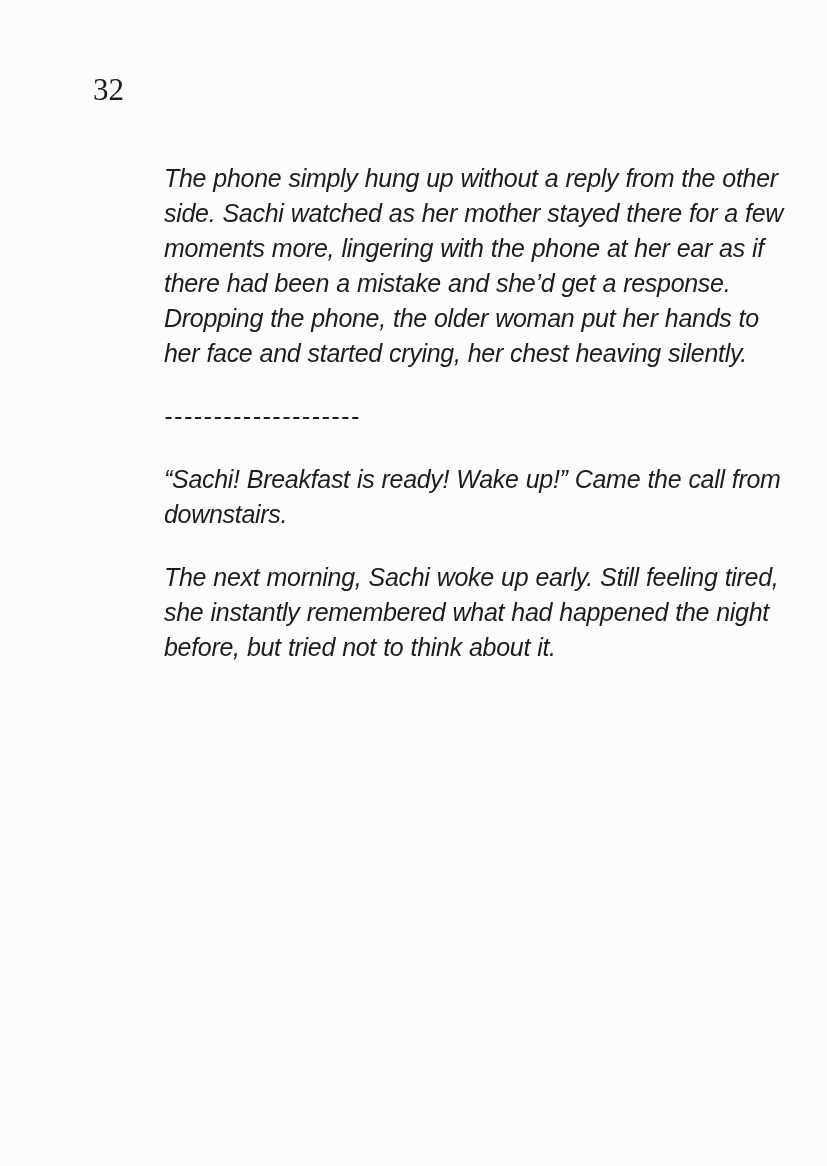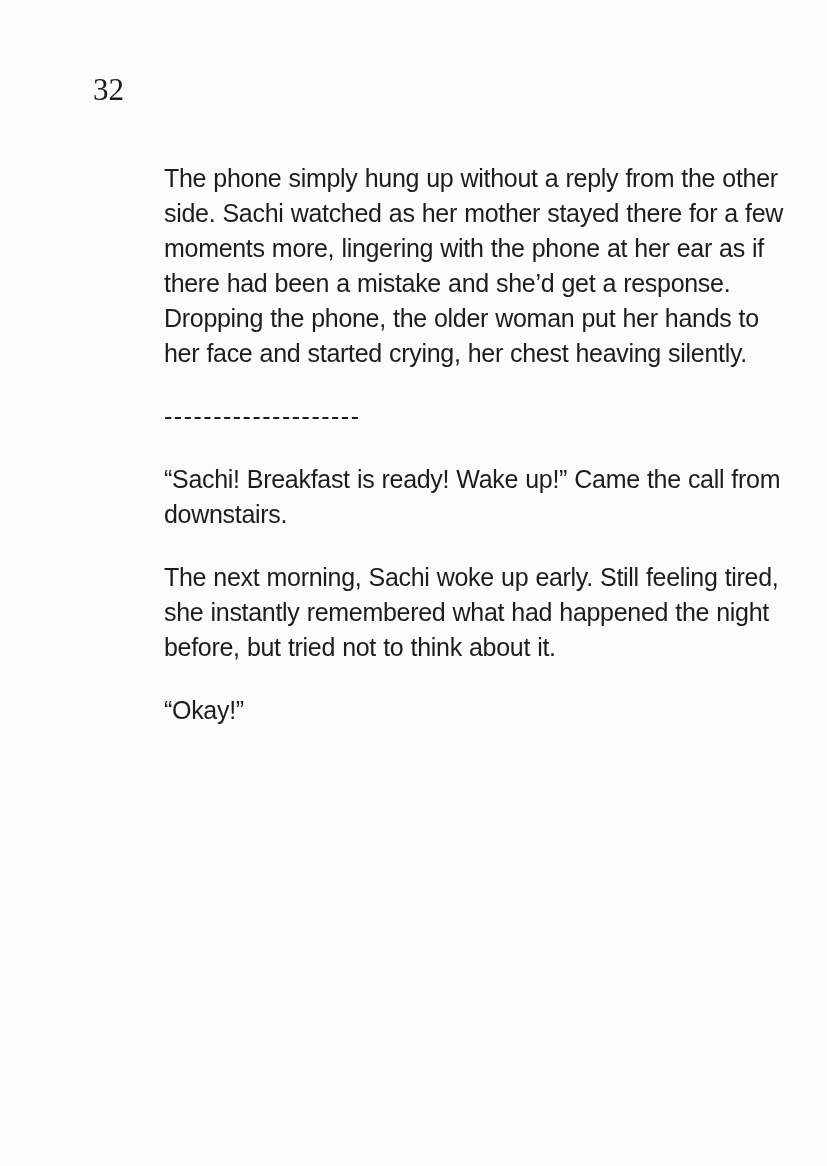--- a/index.html
+++ b/index.html
@@ -31,32 +31,32 @@
     left: 100px;
     width: 632px;
     color: #1c1c1c;
   }
   .text-block p {
     font-size: 25px;
     line-height: 35px;
     letter-spacing: -0.3px;
     margin: 0 0 28px 0;
     word-spacing: 0.5px;
+    font-style: italic;
   }
   .separator {
     letter-spacing: 1.5px !important;
     font-weight: 400;
   }
 </style>
 </head>
 <body>
 
 <div class="page">
   <div class="page-number">32</div>
 
   <div class="text-block">
     <p>The phone simply hung up without a reply from the other side. Sachi watched as her mother stayed there for a few moments more, lingering with the phone at her ear as if there had been a mistake and she’d get a response. Dropping the phone, the older woman put her hands to her face and started crying, her chest heaving silently.</p>
     <p class="separator">--------------------</p>
     <p>“Sachi! Breakfast is ready! Wake up!” Came the call from downstairs.</p>
     <p>The next morning, Sachi woke up early. Still feeling tired, she instantly remembered what had happened the night before, but tried not to think about it.</p>
-    <p>“Okay!”</p>
   </div>
 </div>
 
 </body></html>

